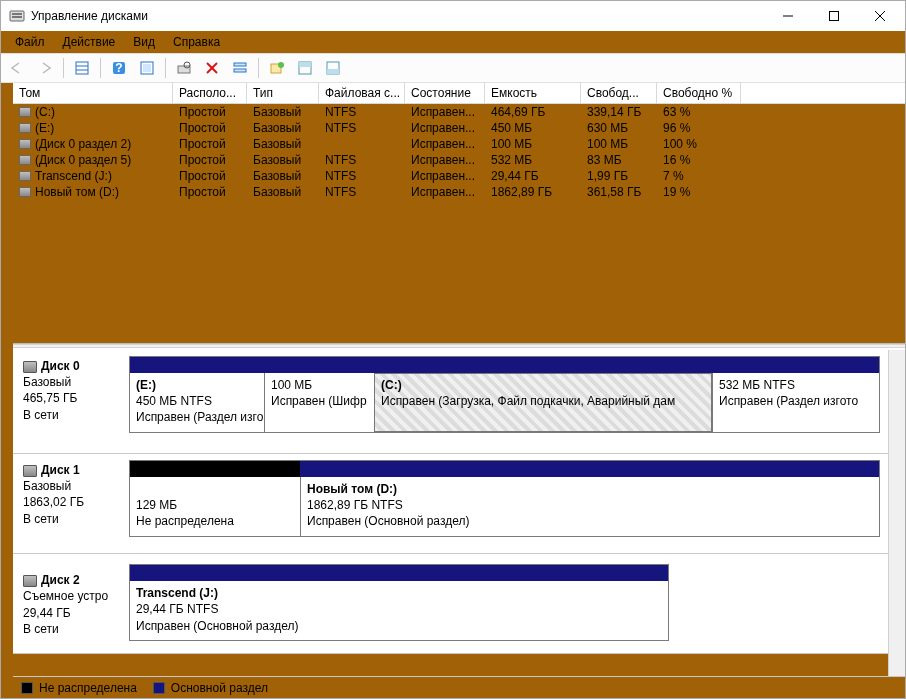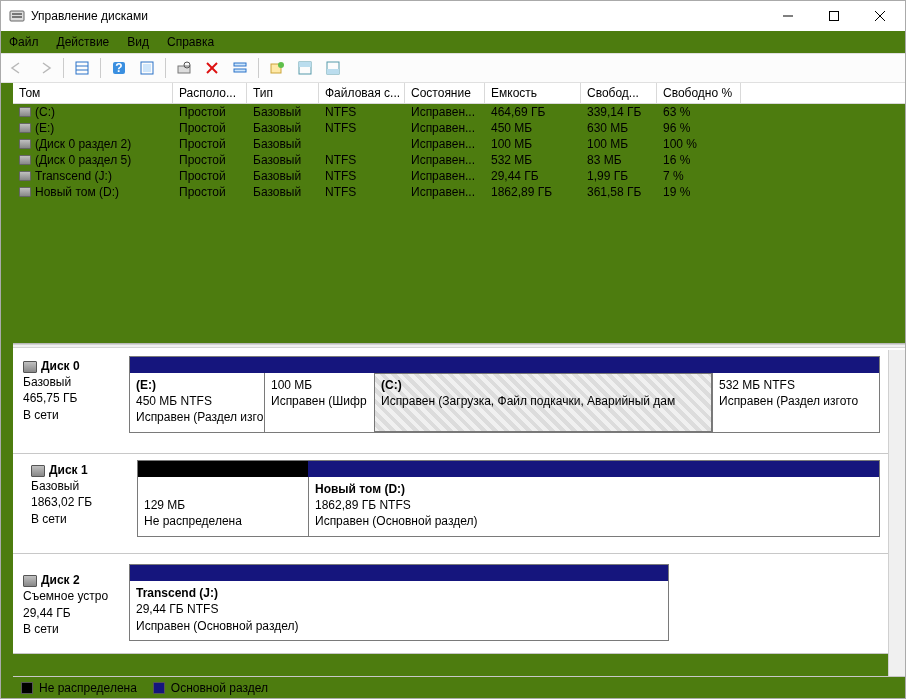--- a/index.html
+++ b/index.html
@@ -1,26 +1,26 @@
 <!DOCTYPE html>
 <html><head>
 <meta charset="utf-8">
 <style>
 * { box-sizing: border-box; margin: 0; padding: 0; font-family: "Segoe UI", Tahoma, sans-serif; font-size: 12px; }
 html, body { width: 906px; height: 699px; overflow: hidden; background: #fff; }
 
-.window { width: 906px; height: 699px; border: 1px solid #aaa; display: flex; flex-direction: column; background: #4d7c0f; }
+.window { width: 906px; height: 699px; border: 1px solid #aaa; display: flex; flex-direction: column; background: #a16207; }
 
 .titlebar { height: 30px; display: flex; align-items: center; padding: 0 2px 0 8px; background: #fff; }
 .titlebar .icon { width: 16px; height: 16px; margin-right: 6px; display:flex; align-items:center; justify-content:center; }
 .titlebar .title { flex: 1; font-size: 12px; color: #000; }
 .win-controls { display: flex; }
 .win-btn { width: 46px; height: 30px; display: flex; align-items: center; justify-content: center; color: #222; }
 
-.menubar { height: 22px; display: flex; align-items: center; padding: 0 0; gap: 2px; }
+.menubar { height: 22px; display: flex; align-items: center; padding: 0 6px; gap: 2px; }
 .menu-item { padding: 2px 8px; }
 
 .toolbar { height: 30px; display: flex; align-items: center; border-top: 1px solid #e0e0e0; border-bottom: 1px solid #e0e0e0; padding: 0 4px; gap: 4px; background: #fcfcfc; }
 .tool-sep { width: 1px; height: 20px; background: #ccc; margin: 0 2px; }
 .tool-btn { width: 24px; height: 24px; display:flex; align-items:center; justify-content:center; border: 1px solid transparent; color: #444; }
 .tool-btn.disabled { opacity: .4; }
 
 .content { flex: 1; display: flex; flex-direction: column; min-height: 0; margin-left: 12px; }
 
 .top-pane { flex: 1; border-bottom: 1px solid #b9b9b9; overflow: hidden; }
@@ -323,21 +323,21 @@
                   <div class="part disk0-5">
                     <div class="pname"></div>
                     <div>532 МБ NTFS</div>
                     <div>Исправен (Раздел изгото</div>
                   </div>
                 </div>
               </div>
             </div>
           </div>
 
-          <div class="disk-row" style="min-height:100px;padding-left:8px;">
+          <div class="disk-row" style="min-height:100px;">
             <div class="disk-label">
               <div><span class="disk-icon"></span><b>Диск 1</b></div>
               <div>Базовый</div>
               <div>1863,02 ГБ</div>
               <div>В сети</div>
             </div>
             <div class="disk-graph">
               <div class="stripe-wrap">
                 <div style="display:flex;">
                   <div style="width:170px;">

